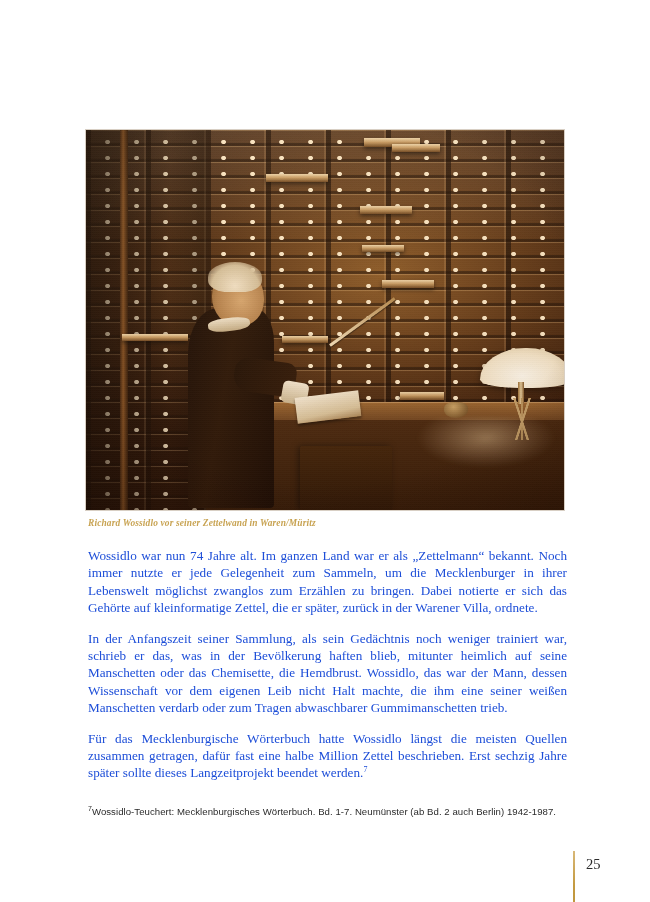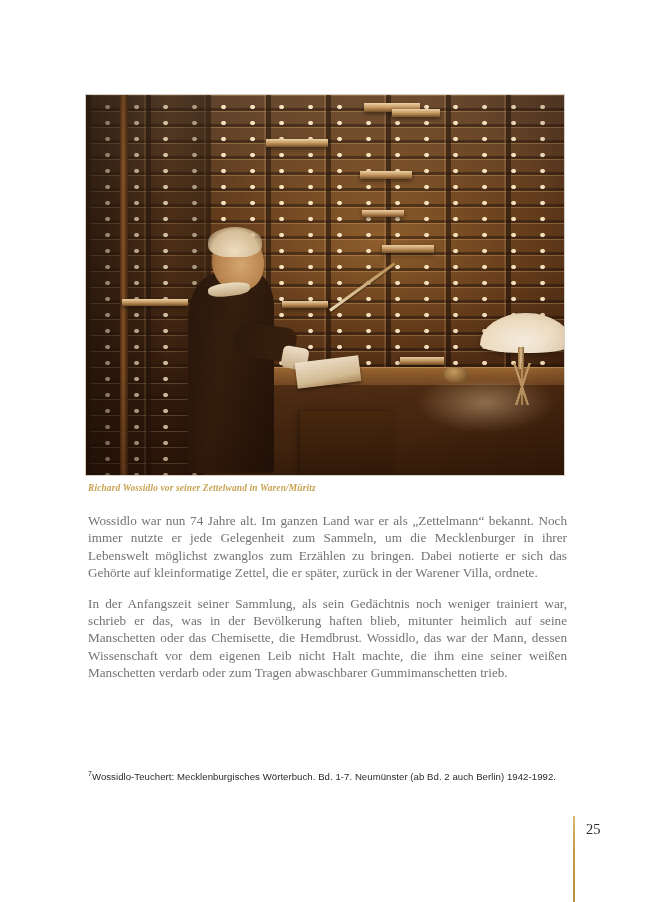--- a/index.html
+++ b/index.html
@@ -14,20 +14,21 @@
     overflow: hidden;
     font-family: "Liberation Serif", serif;
     color: #1a1a1a;
   }
 
   
   .page {
     position: absolute;
     inset: 0;
     background: #ffffff;
+    margin-top: 35px;
   }
 
   
   .figure {
     position: absolute;
     left: 86px;
     top: 95px;
     width: 478px;
     height: 380px;
   }
@@ -318,21 +319,21 @@
     top: 512px;
     width: 479px;
   }
   p.para {
     margin: 0 0 13px 0;
     font-size: 13.2px;
     line-height: 17.4px;
     text-align: justify;
     text-justify: inter-word;
     hyphens: none;
-    color: #737373;
+    color: #1d4ed8;
   }
   p.para:last-of-type { margin-bottom: 0; }
   sup.fn-ref {
     font-size: 8px;
     vertical-align: super;
     line-height: 0;
   }
 
   
   .footnote {
@@ -421,20 +422,21 @@
       <div class="photo-tone"></div>
       <div class="grain"></div>
     </div>
   </div>
 
   <div class="caption">Richard Wossidlo vor seiner Zettelwand in Waren/Müritz</div>
 
   <div class="body-col">
     <p class="para">Wossidlo war nun 74 Jahre alt. Im ganzen Land war er als „Zettelmann“ bekannt. Noch immer nutzte er jede Gelegenheit zum Sammeln, um die Mecklenburger in ihrer Lebenswelt möglichst zwanglos zum Erzählen zu bringen. Dabei notierte er sich das Gehörte auf kleinformatige Zettel, die er später, zurück in der Warener Villa, ordnete.</p>
     <p class="para">In der Anfangszeit seiner Sammlung, als sein Gedächtnis noch weniger trainiert war, schrieb er das, was in der Bevölkerung haften blieb, mitunter heimlich auf seine Manschetten oder das Chemisette, die Hemdbrust. Wossidlo, das war der Mann, dessen Wissenschaft vor dem eigenen Leib nicht Halt machte, die ihm eine seiner weißen Manschetten verdarb oder zum Tragen abwaschbarer Gummimanschetten trieb.</p>
+    <p class="para"><span>Für das Mecklenburgische Wörterbuch hatte Wossidlo längst die meisten Quellen zusammen getragen, dafür fast eine halbe Million Zettel beschrieben. Erst sechzig Jahre später sollte dieses Langzeitprojekt beendet werden.</span><sup class="fn-ref">7</sup></p>
   </div>
 
-  <div class="footnote"><sup>7</sup><span>Wossidlo-Teuchert: Mecklenburgisches Wörterbuch. Bd. 1-7. Neumünster (ab Bd. 2 auch Berlin) 1942-1992.</span></div>
+  <div class="footnote"><sup>7</sup><span>Wossidlo-Teuchert: Mecklenburgisches Wörterbuch. Bd. 1-7. Neumünster (ab Bd. 2 auch Berlin) 1942-1987.</span></div>
 
   <div class="folio-rule"></div>
   <div class="folio">25</div>
 
 </div>
 
 </body></html>

